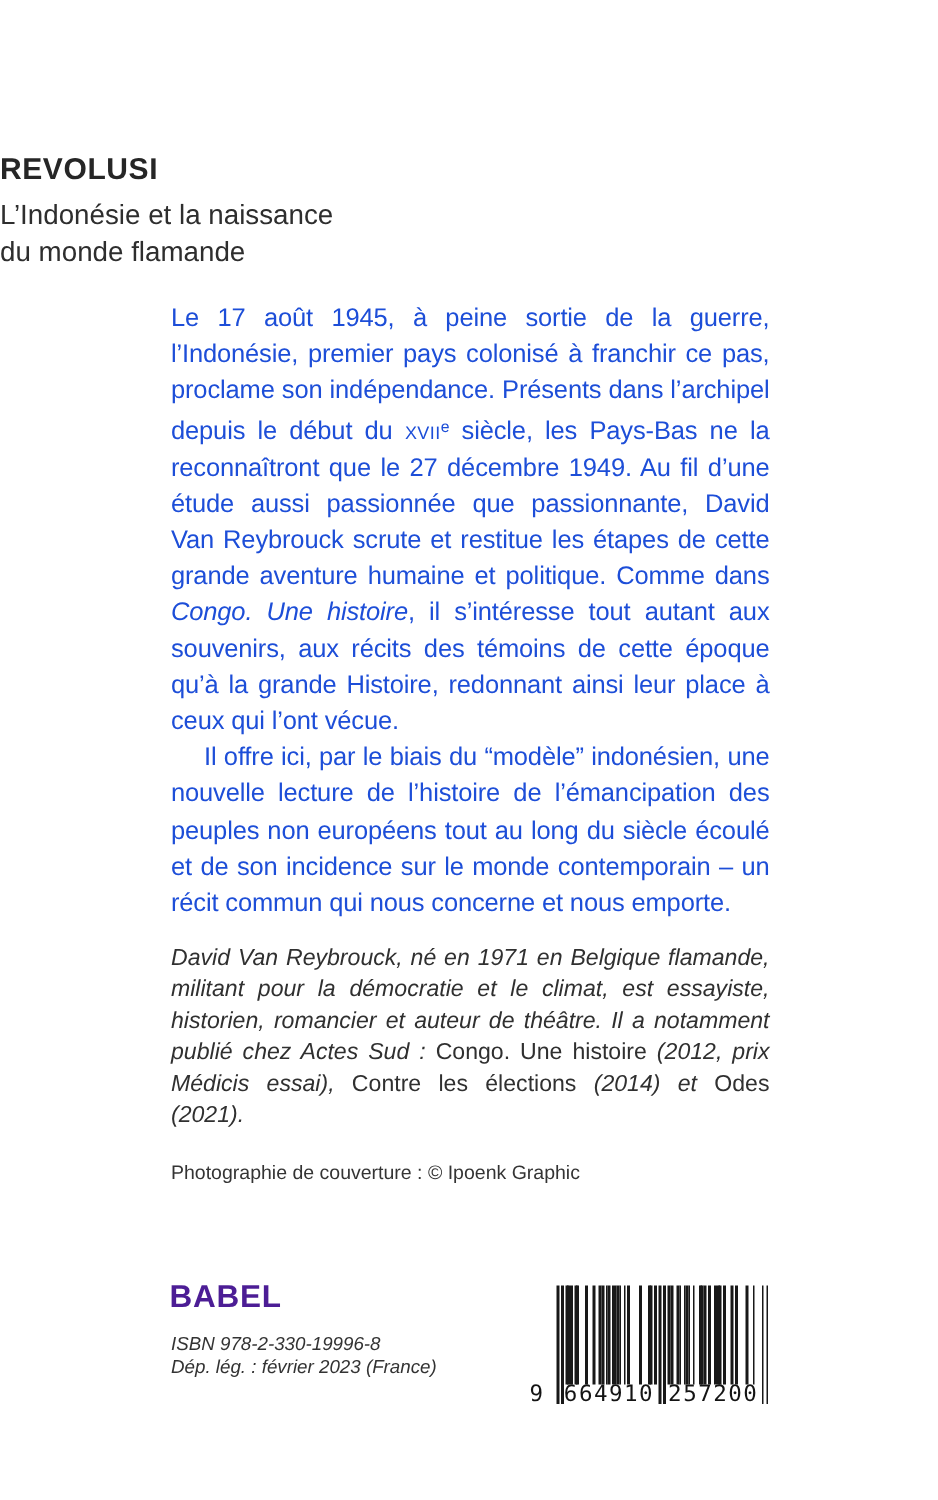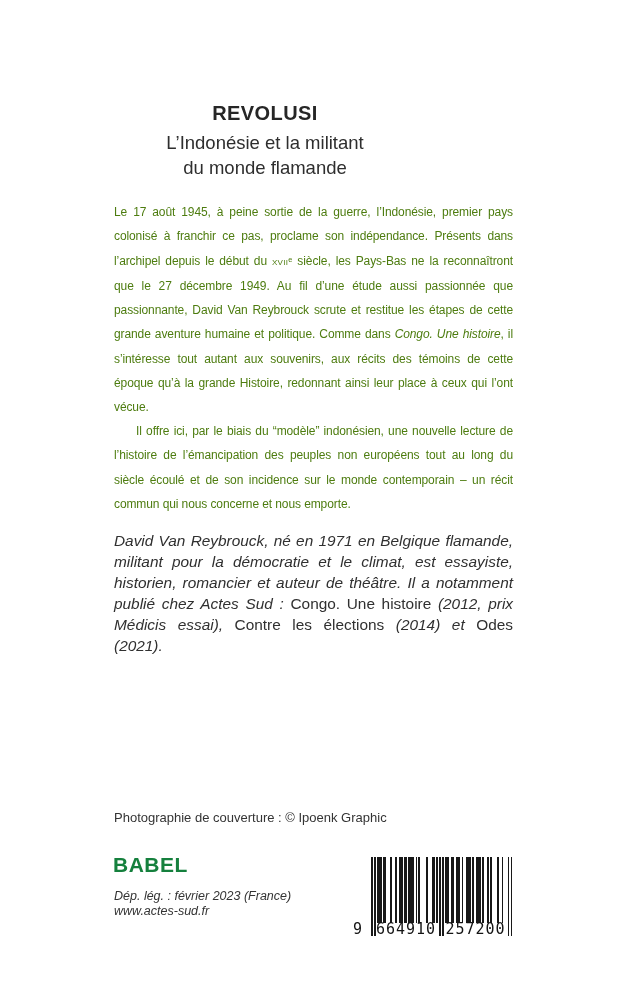--- a/index.html
+++ b/index.html
@@ -7,80 +7,80 @@
     width: 625px; height: 1000px;
     background: #ffffff;
     overflow: hidden;
     font-family: "Liberation Sans", sans-serif;
     color: #2f2f2f;
     -webkit-font-smoothing: antialiased;
   }
   .page { position: relative; width: 625px; height: 1000px; background: #ffffff; }
 
   
-  .title-block { position: absolute; top: 102px; left: 0; width: 530px; text-align: center; }
+  .title-block { position: absolute; top: 102px; left: 0; width: 530px; }
   .title-block h1 { margin: 0; font-size: 20px; font-weight: 700; letter-spacing: .4px; color: #262626; }
   .subtitle { margin-top: 5px; font-size: 18.5px; line-height: 25px; color: #2e2e2e; }
 
   
   .column { position: absolute; top: 200px; left: 114px; width: 399px; }
-  .synopsis { font-size: 12px; line-height: 24.2px; text-align: justify; letter-spacing: -0.1px; color: #4d7c0f; hyphens: auto; }
+  .synopsis { font-size: 17px; line-height: 24.2px; text-align: justify; letter-spacing: -0.1px; color: #1d4ed8; hyphens: auto; }
   .synopsis p { margin: 0; }
   .synopsis p.indent { text-indent: 22px; }
   .bio { margin-top: 14px; font-style: italic; font-size: 15.4px; line-height: 21px; text-align: justify; color: #303030; hyphens: auto; }
 
   
   .i { font-style: italic; }
   .n { font-style: normal; }
   .b { font-weight: 700; }
   .sc { font-variant: small-caps; letter-spacing: .3px; }
   .sup { font-size: .62em; vertical-align: .45em; }
 
   
-  .credit { position: absolute; top: 810px; left: 114px; font-size: 13px; color: #343434; }
-  .babel { position: absolute; top: 853px; left: 113px; font-size: 21px; font-weight: 700; letter-spacing: .5px; color: #15803d; }
+  .credit { position: absolute; top: 774px; left: 114px; font-size: 13px; color: #343434; }
+  .babel { position: absolute; top: 853px; left: 113px; font-size: 21px; font-weight: 700; letter-spacing: .5px; color: #4c1d95; }
   .legal { position: absolute; top: 889px; left: 114px; font-style: italic; font-size: 12.5px; line-height: 15px; color: #333333; }
 
   
   .barcode { position: absolute; top: 857px; left: 353px; width: 162px; height: 90px; color: #141414; }
   .bars { position: absolute; top: 0; left: 18px; width: 141px; height: 80px; }
   .bar { position: absolute; top: 0; background: #181818; }
   .bc-digit { position: absolute; font-family: "DejaVu Sans Mono", monospace; font-size: 15px; color: #141414; }
   .bc9 { left: 0; top: 63px; }
   .g1 { left: 21px; width: 64px; top: 63px; text-align: center; letter-spacing: 1px; }
   .g2 { left: 89px; width: 67px; top: 63px; text-align: center; letter-spacing: 1px; }
 </style>
 </head>
 <body>
 
 <div class="page">
 
   <header class="title-block">
     <h1>REVOLUSI</h1>
     <div class="subtitle">
-      <div>L’Indonésie et la militant</div>
+      <div>L’Indonésie et la naissance</div>
       <div>du monde flamande</div>
     </div>
   </header>
 
   <div class="column">
     <section class="synopsis">
         <p><span>Le 17 août 1945, à peine sortie de la guerre, l’Indonésie, premier pays colonisé à franchir ce pas, proclame son indépendance. Présents dans l’archipel depuis le début du </span><span class="sc">xvii</span><span class="sup">e</span><span> siècle, les Pays-Bas ne la reconnaîtront que le 27 décembre 1949. Au fil d’une étude aussi passionnée que passionnante, David Van Reybrouck scrute et restitue les étapes de cette grande aventure humaine et politique. Comme dans </span><span class="i">Congo. Une histoire</span><span>, il s’intéresse tout autant aux souvenirs, aux récits des témoins de cette époque qu’à la grande Histoire, redonnant ainsi leur place à ceux qui l’ont vécue.</span></p>
         <p class="indent"><span>Il offre ici, par le biais du “modèle” indonésien, une nouvelle lecture de l’histoire de l’émancipation des peuples non européens tout au long du siècle écoulé et de son incidence sur le monde contemporain – un récit commun qui nous concerne et nous emporte.</span></p>
       </section>
     <section class="bio"><span>David Van Reybrouck, né en 1971 en Belgique flamande, militant pour la démocratie et le climat, est essayiste, historien, romancier et auteur de théâtre. Il a notamment publié chez Actes Sud : </span><span class="n">Congo. Une histoire</span><span> (2012, prix Médicis essai),</span><span class="n"> Contre les élections</span><span> (2014) et</span><span class="n"> Odes</span><span> (2021).</span></section>
   </div>
 
   <div class="credit">Photographie de couverture : © Ipoenk Graphic</div>
 
   <div class="babel">BABEL</div>
 
   <div class="legal">
+    <div>ISBN 978-2-330-19996-8</div>
     <div>Dép. lég. : février 2023 (France)</div>
-    <div>www.actes-sud.fr</div>
   </div>
 
   <div class="barcode">
     <div class="bars" id="bars">
         <div class="bar" style="left: 0px; width: 1.83px; height: 79px;"></div>
         <div class="bar" style="left: 2.97px; width: 1.83px; height: 79px;"></div>
         <div class="bar" style="left: 5.94px; width: 1.83px; height: 66px;"></div>
         <div class="bar" style="left: 7.42px; width: 1.83px; height: 66px;"></div>
         <div class="bar" style="left: 8.91px; width: 1.83px; height: 66px;"></div>
         <div class="bar" style="left: 11.87px; width: 1.83px; height: 66px;"></div>

